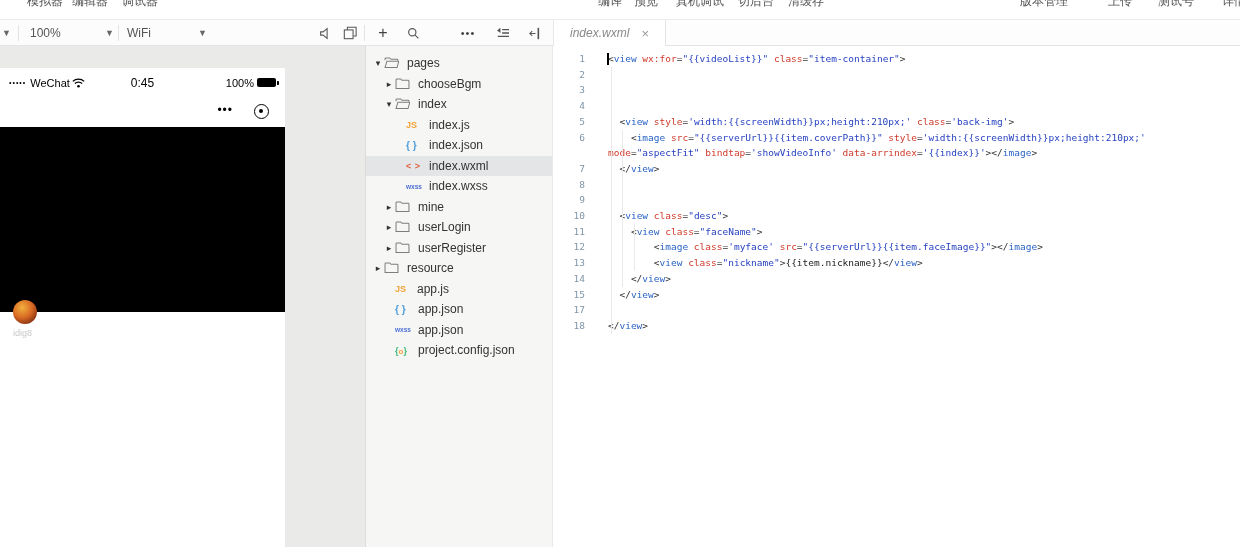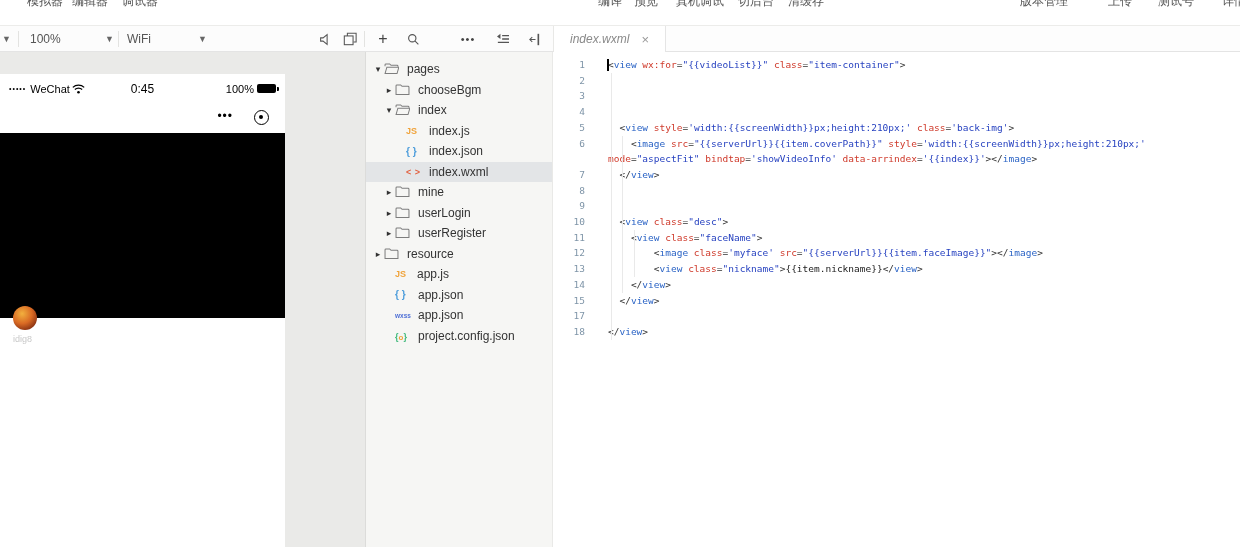--- a/index.html
+++ b/index.html
@@ -2,21 +2,21 @@
 <html style="--tag: #2a63c5; --attr: #cf3a2b; --string: #2742c0; --plain: #333333; --line_number: #7f95a8; --selected_row: #e3e5e7; --sim_bg: #eaeae8; --tree_bg: #f6f6f4;"><head>
 <meta charset="utf-8">
 <style>
   * { margin:0; padding:0; box-sizing:border-box; }
   html,body { background:#fff; }
   .app {
     position:relative; width:1240px; height:547px; overflow:hidden;
     font-family:"Liberation Sans", sans-serif; background:#fff; color:#333;
   }
   
-  .menu-strip { position:relative; height:26px; background:#fff; border-bottom:1px solid #ececea; overflow:hidden;padding-left:20px; }
+  .menu-strip { position:relative; height:20px; background:#fff; border-bottom:1px solid #ececea; overflow:hidden;padding-left:20px; }
   .menu-strip span { position:absolute; top:-7px; font-size:12px; color:#555; white-space:nowrap; }
   
   .band { display:flex; height:26px; background:#fcfcfc; }
   .toolbar { position:relative; width:553px; display:flex; align-items:center; border-bottom:1px solid #e4e4e4; background:#fcfcfc; }
   .tb-sep { position:absolute; top:5px; width:1px; height:16px; background:#e3e3e1; }
   .tb-btn { position:absolute; top:0; height:25px; display:flex; align-items:center; gap:4px;
             font-size:12px; color:#555; background:none; border:none; cursor:pointer; }
   .chev { font-size:9px; color:#666; }
   .tb-ico { position:absolute; top:4px; width:18px; height:18px; display:flex; align-items:center; justify-content:center; color:#555; }
   .tabbar { flex:1; display:flex; border-bottom:1px solid #e4e4e4; border-left:1px solid #e8e8e6; background:#fdfdfd; }
@@ -219,20 +219,26 @@
             <span class="badge b-json">{ }</span>
           </span>
           <span style="margin-left:3px">index.json</span>
         </div>
         <div class="trow sel" style="padding-left: 40px;">
           <span class="fico">
             <span class="badge b-wxml">&lt; &gt;</span>
           </span>
           <span style="margin-left:3px">index.wxml</span>
         </div>
+        <div class="trow" style="padding-left: 40px;">
+          <span class="fico">
+            <span class="badge b-wxss">wxss</span>
+          </span>
+          <span style="margin-left:3px">index.wxss</span>
+        </div>
         <div class="trow" style="padding-left: 17px;">
           <span class="arrow">▸</span>
           <span class="fico">
             <svg width="15" height="12" viewBox="0 0 16 13">
               <path d="M1 11.5V2a1 1 0 0 1 1-1h4l1.5 1.5H14a1 1 0 0 1 1 1v8z" fill="none" stroke="#7d7d7d" stroke-width="1.1"></path>
             </svg>
           </span>
           <span style="margin-left:3px">mine</span>
         </div>
         <div class="trow" style="padding-left: 17px;">

